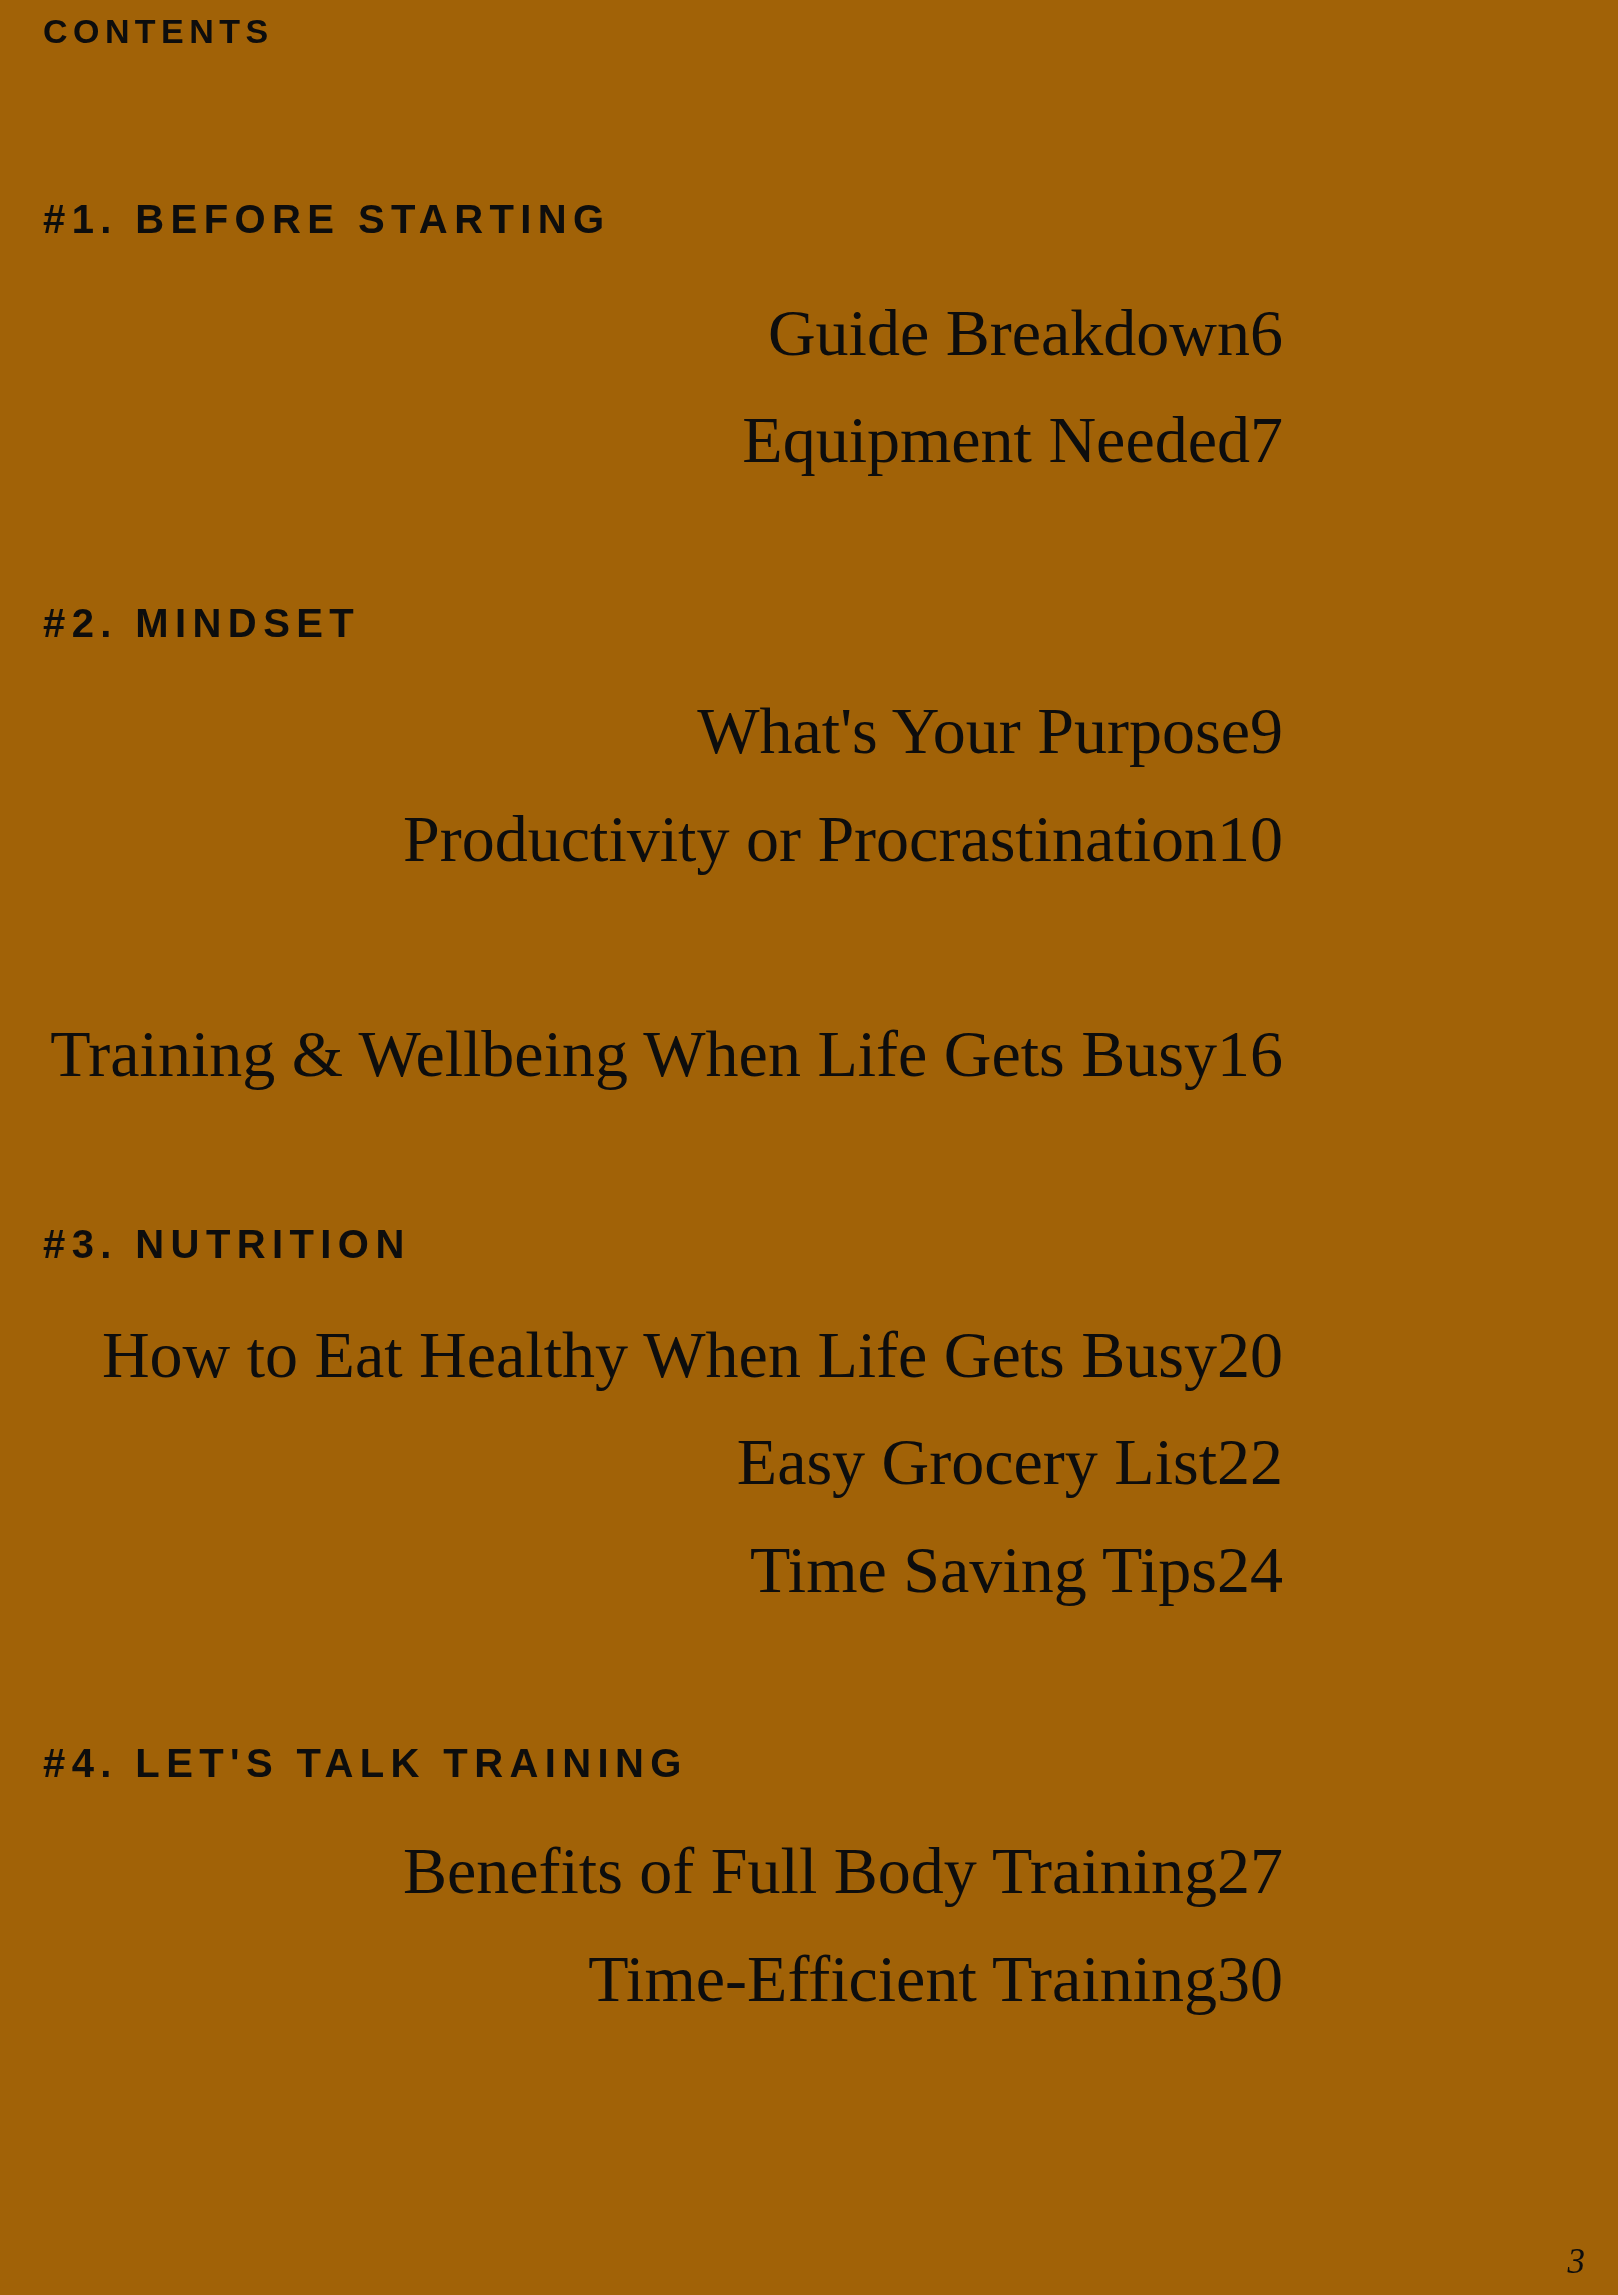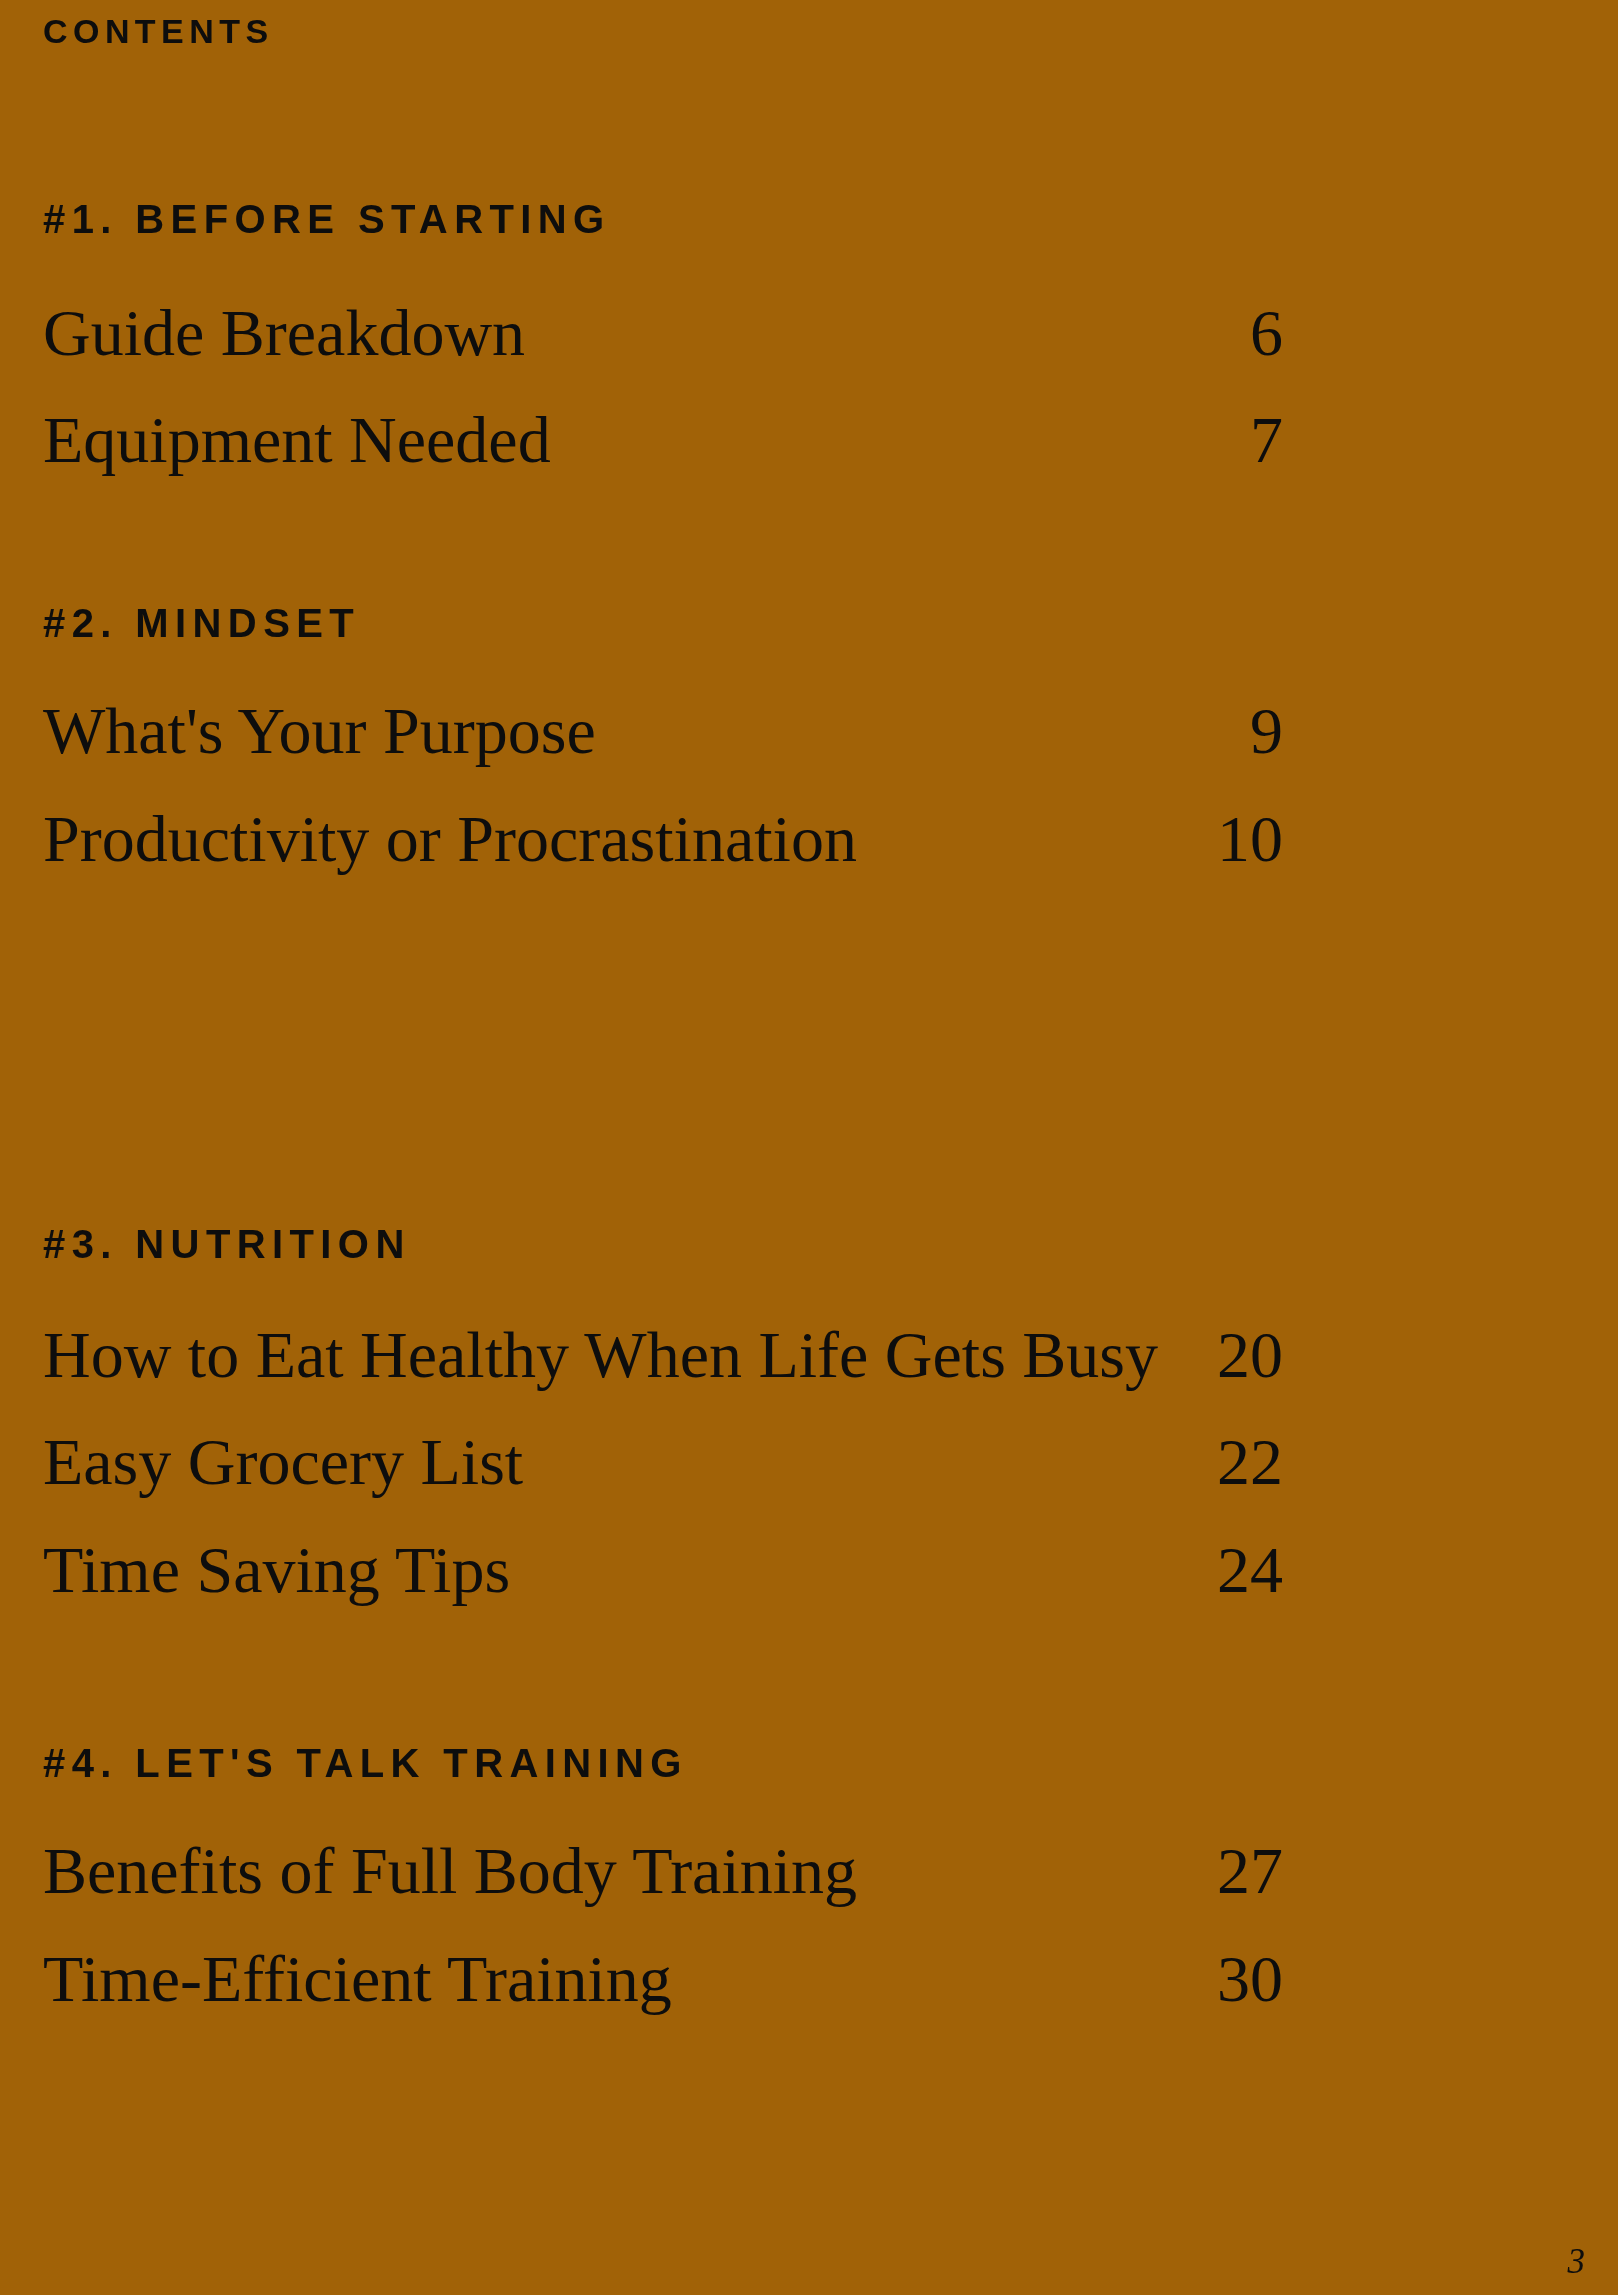--- a/index.html
+++ b/index.html
@@ -44,21 +44,21 @@
     letter-spacing: 0.16em;
     line-height: 1;
     color: #0d0d0d;
     white-space: nowrap;
   }
   .toc-row {
     position: absolute;
     left: 43px;
     right: 336px;
     display: flex;
-    justify-content: space-between;
+    justify-content: flex-end;
     align-items: baseline;
     font-family: "Liberation Serif", serif;
     font-size: 66px;
     line-height: 1;
     color: #0d0d0d;
     white-space: nowrap;
   }
   .toc-row .entry-title {
     flex: 0 1 auto;
   }
@@ -96,20 +96,24 @@
 
   <h2 class="section-heading" style="top:603px">#2. MINDSET</h2>
   <div class="toc-row" style="top:698px">
     <span class="entry-title">What's Your Purpose</span>
     <span class="entry-page">9</span>
   </div>
   <div class="toc-row" style="top:806px">
     <span class="entry-title">Productivity or Procrastination</span>
     <span class="entry-page">10</span>
   </div>
+  <div class="toc-row" style="top:1021px">
+    <span class="entry-title">Training &amp; Wellbeing When Life Gets Busy</span>
+    <span class="entry-page">16</span>
+  </div>
 
   <h2 class="section-heading" style="top:1224px">#3. NUTRITION</h2>
   <div class="toc-row" style="top:1322px">
     <span class="entry-title">How to Eat Healthy When Life Gets Busy</span>
     <span class="entry-page">20</span>
   </div>
   <div class="toc-row" style="top:1429px">
     <span class="entry-title">Easy Grocery List</span>
     <span class="entry-page">22</span>
   </div>

